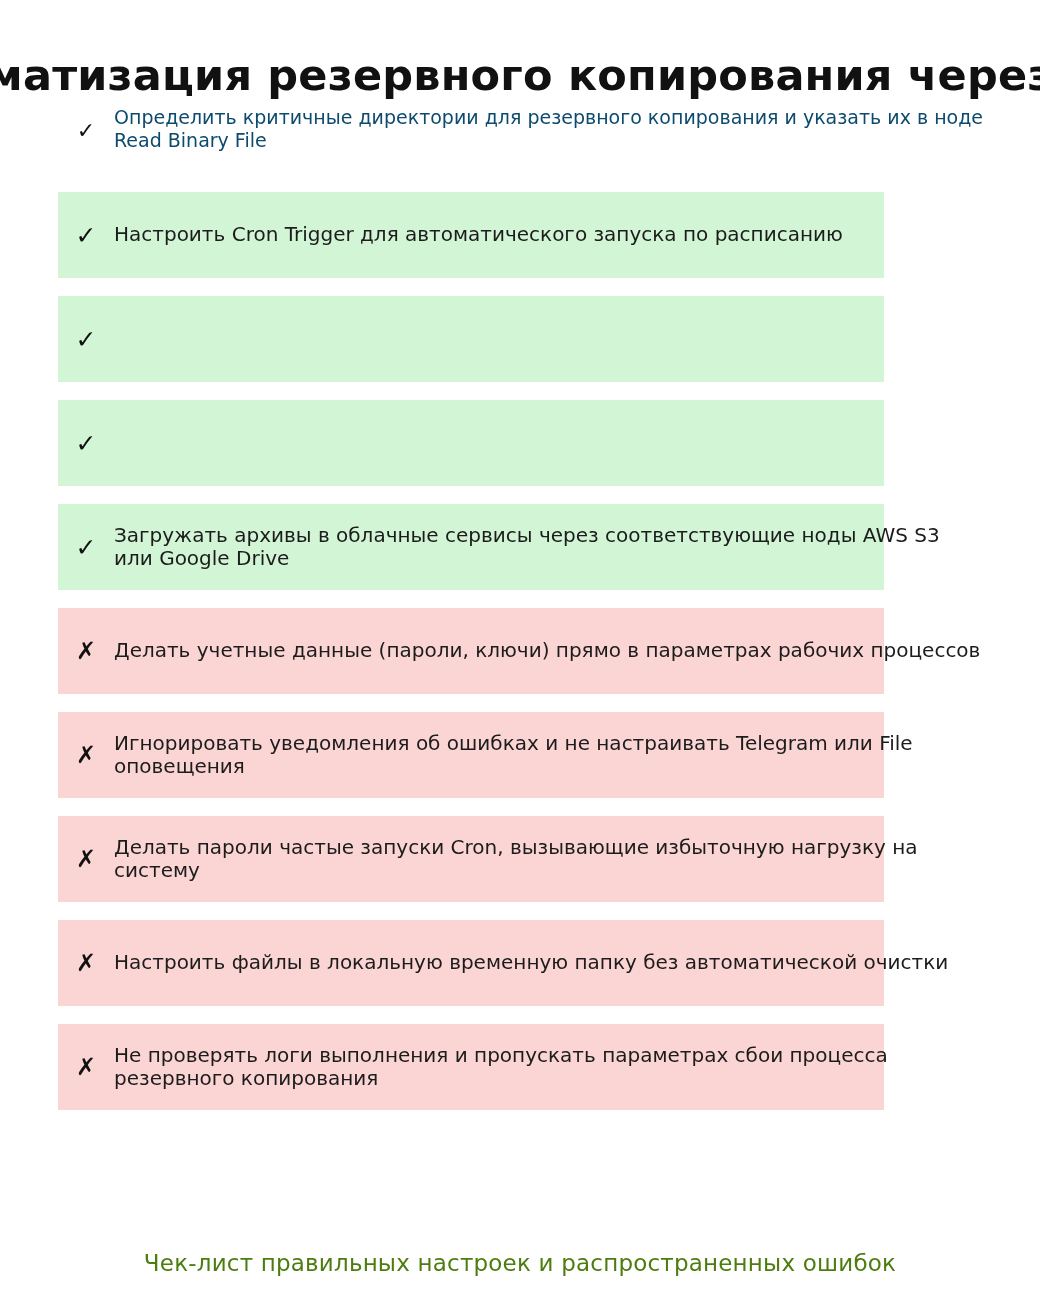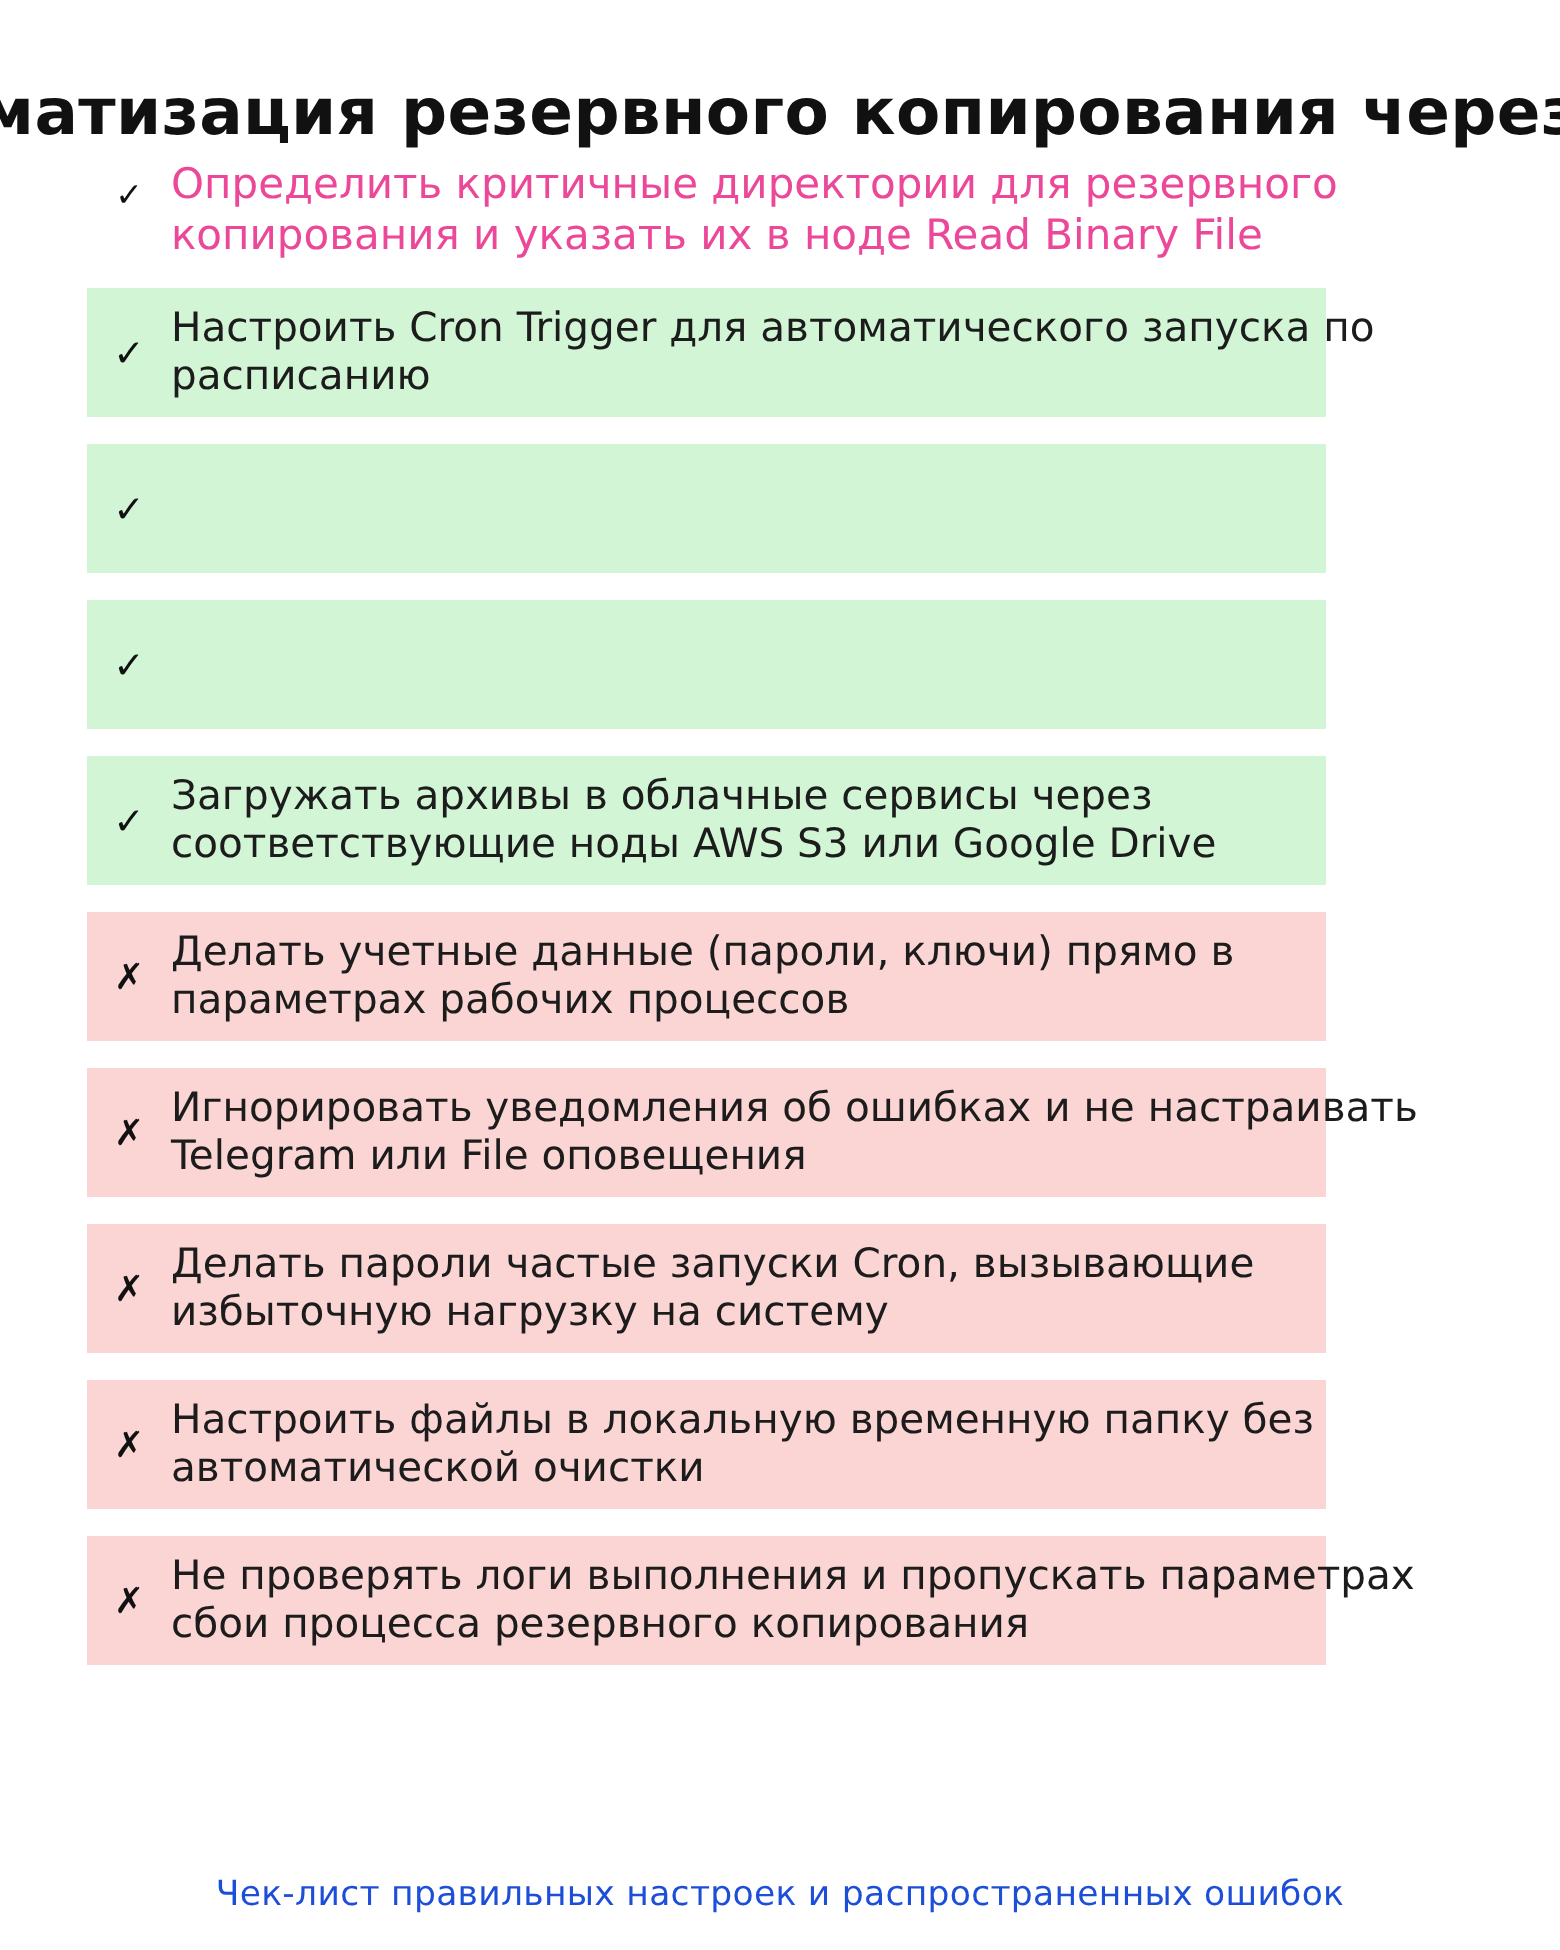--- a/index.html
+++ b/index.html
@@ -86,40 +86,40 @@
     width: 56px;
     font-size: 22px;
     padding-top: 14px;
     font-weight: normal;
   }
   .mark.bad-mark { font-size: 24px; }
 
   .text {
     flex: 0 0 auto;
     width: 870px;
-    font-size: 27px;
+    font-size: 20px;
     line-height: 1.17;
     color: #1c1c1c;
     padding-right: 4px;
   }
   .item.plain .text {
-    font-size: 28px;
+    font-size: 19px;
     line-height: 1.2;
-    color: #ec4899;
+    color: #0c4a6e;
   }
 
   
   .footer {
     position: absolute;
     left: 0;
     right: 0;
     top: 1250px;
     text-align: center;
     font-size: 23px;
-    color: #1d4ed8;
+    color: #4d7c0f;
     letter-spacing: 0.2px;
   }
 </style>
 </head>
 <body>
 
 <div class="title-clip">
   <div class="title">матизация резервного копирования через</div>
 </div>
 

